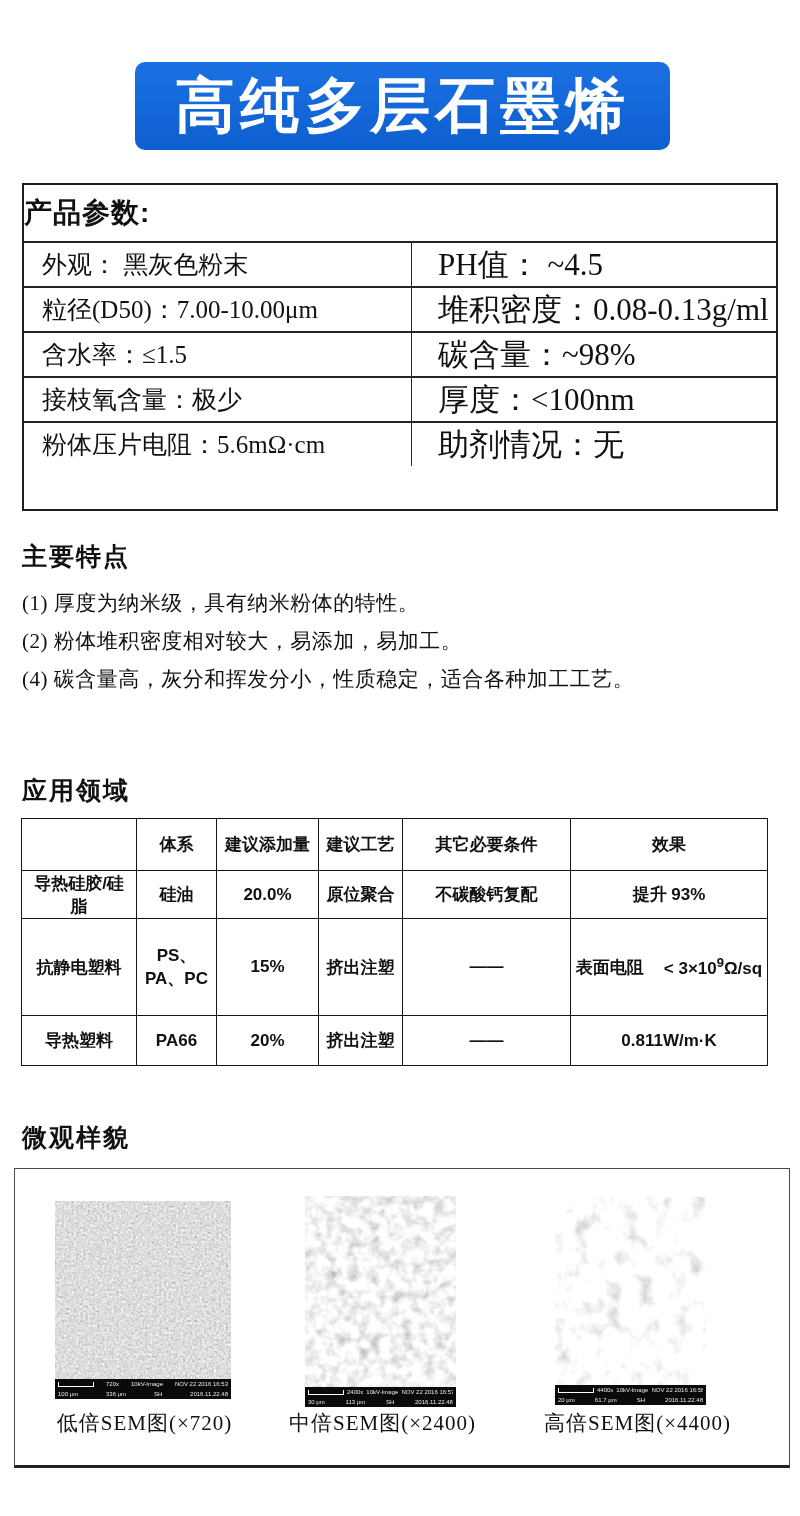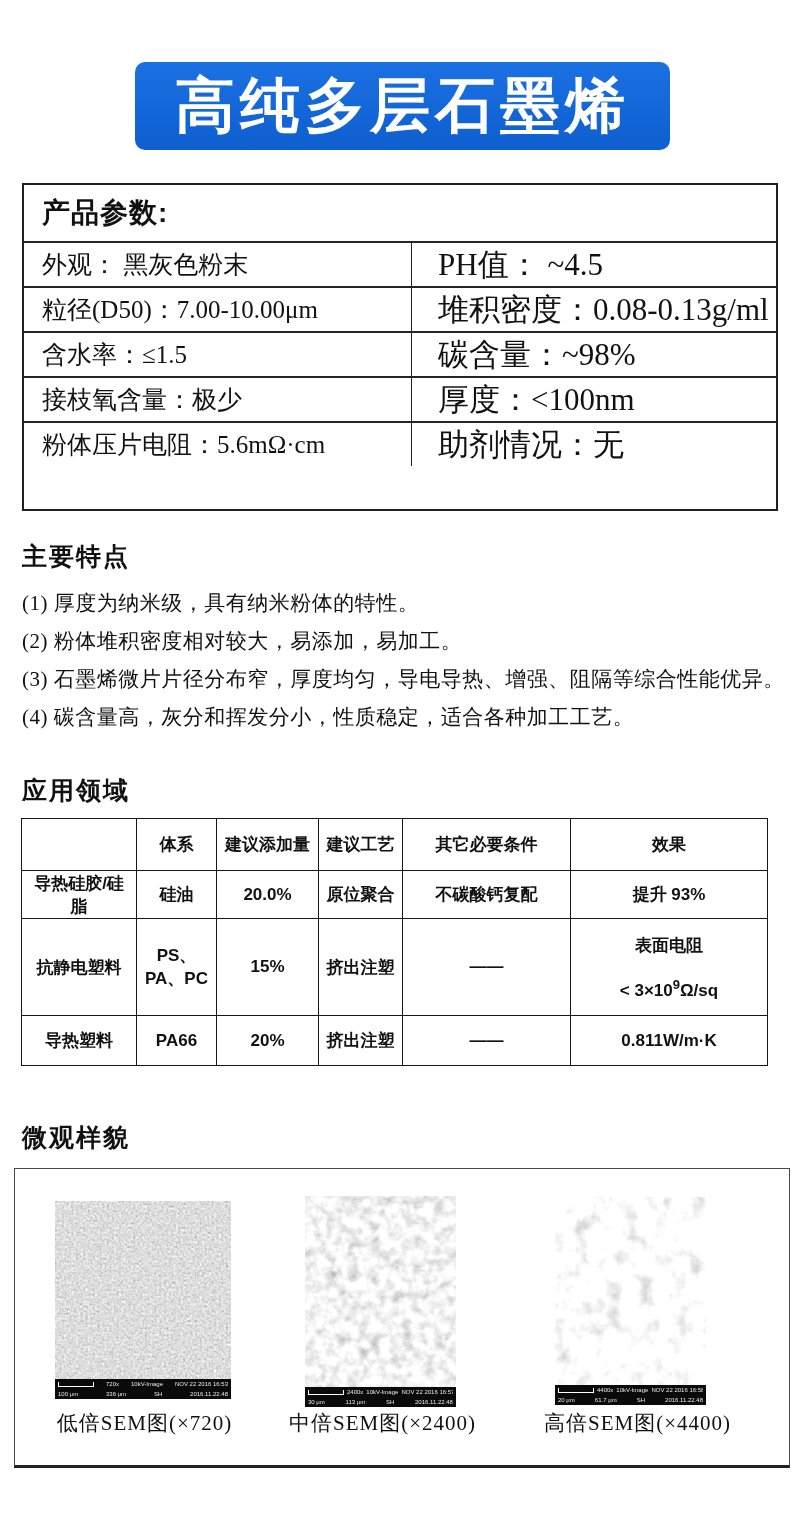--- a/index.html
+++ b/index.html
@@ -16,21 +16,21 @@
   .banner-text{
     color:#ffffff;font-size:60px;font-weight:600;letter-spacing:5px;
     font-family:"Liberation Serif","DejaVu Serif",serif;white-space:nowrap;
   }
   
   .params{
     position:absolute;left:22px;top:183px;width:756px;
     border:2px solid #1f1f1f;box-sizing:border-box;background:#fff;
   }
   .pt-header{
-    height:56px;display:flex;align-items:center;padding-left:18px;
+    height:56px;display:flex;align-items:center;
     font-family:"Liberation Sans","DejaVu Sans",sans-serif;
     font-weight:700;font-size:28px;letter-spacing:1px;
   }
   .pt-row{display:flex;height:45px;border-top:2px solid #242424;box-sizing:border-box;}
   .pt-left{
     width:388px;box-sizing:border-box;border-right:1.5px solid #242424;
     display:flex;align-items:center;padding-left:18px;font-size:25px;white-space:nowrap;
   }
   .pt-right{flex:1;display:flex;align-items:center;padding-left:26px;font-size:31px;white-space:nowrap;}
   .pt-empty{height:43px;}
@@ -47,21 +47,21 @@
     position:absolute;left:21px;top:818px;width:746px;
     border-collapse:collapse;table-layout:fixed;
     font-family:"Liberation Sans","DejaVu Sans",sans-serif;
   }
   .apps th,.apps td{
     border:1.5px solid #151515;text-align:center;vertical-align:middle;
     font-size:17px;padding:0 4px;overflow:hidden;
   }
   .apps th{font-weight:700;}
   .apps td{font-weight:600;}
-  .effect-stack{display:flex;flex-direction:column;justify-content:center;gap:20px;align-items:center;}
+  .effect-stack{display:flex;flex-direction:row;justify-content:center;gap:20px;align-items:center;}
   .effect-stack sup{font-size:13px;vertical-align:super;}
   
   .sem-box{
     position:absolute;left:14px;top:1168px;width:776px;height:300px;
     border:1px solid #4a4a4a;border-bottom:3px solid #222;box-sizing:border-box;background:#fff;
   }
   .sem-img{position:absolute;background:#c4c4c4;overflow:hidden;}
   .sem-img svg{display:block;width:100%;height:100%;}
   .sem-img-1{left:40px;top:32px;width:176px;height:198px;}
   .sem-img-2{left:290px;top:27px;width:151px;height:211px;}
@@ -114,21 +114,20 @@
       <div class="pt-left">粉体压片电阻：5.6mΩ·cm</div>
       <div class="pt-right">助剂情况：无</div>
     </div>
     <div class="pt-empty"></div>
   </div>
 
   <div class="section-title" style="top:540px;">主要特点</div>
   <div class="features">
     <div class="feature-item">(1) 厚度为纳米级，具有纳米粉体的特性。</div>
     <div class="feature-item">(2) 粉体堆积密度相对较大，易添加，易加工。</div>
-    <div class="feature-item">(3) 石墨烯微片片径分布窄，厚度均匀，导电导热、增强、阻隔等综合性能优异。</div>
     <div class="feature-item">(4) 碳含量高，灰分和挥发分小，性质稳定，适合各种加工工艺。</div>
   </div>
 
   <div class="section-title" style="top:774px;">应用领域</div>
   <table class="apps">
     <colgroup>
       <col style="width:115px;">
         <col style="width:80px;">
         <col style="width:102px;">
       <col style="width:84px;">

